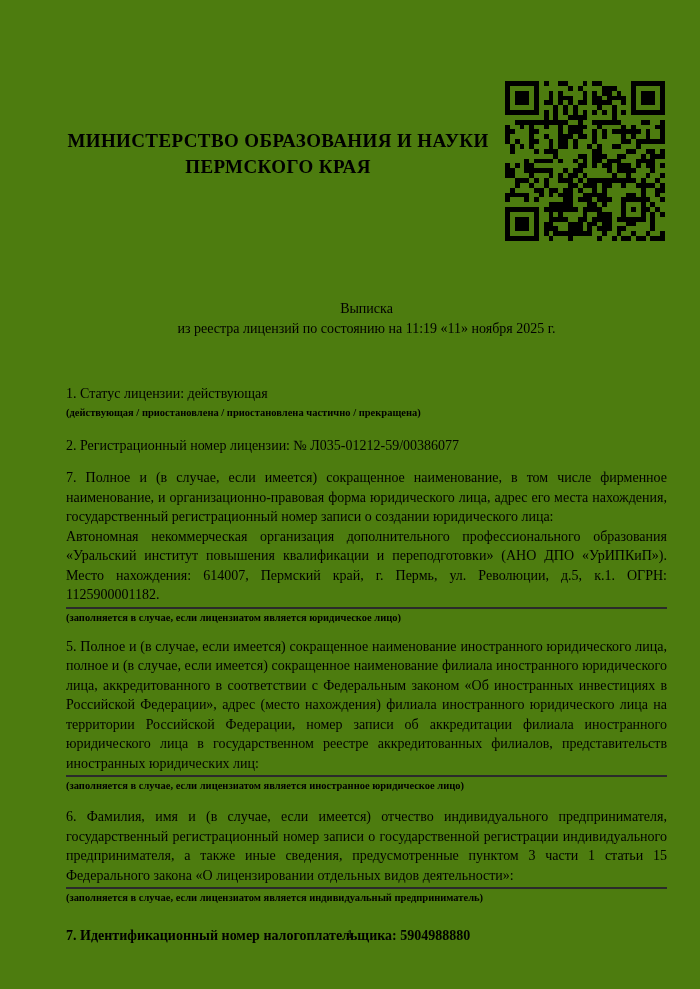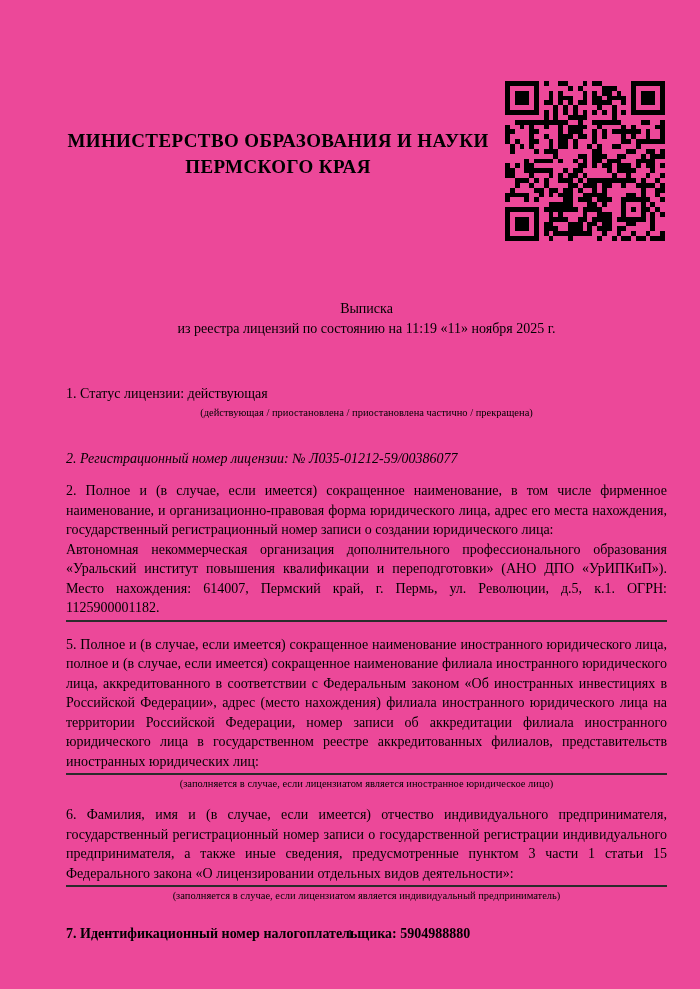--- a/index.html
+++ b/index.html
@@ -1,19 +1,19 @@
 <!DOCTYPE html>
 <html lang="ru"><head>
 <meta charset="utf-8">
 <style>
   html,body{margin:0;padding:0;background:#ffffff;}
   .page{
     position:relative;
     width:700px;height:989px;
-    background:#ec4899;
+    background:#4d7c0f;
     color:#000000;
     font-family:"Liberation Serif", "DejaVu Serif", serif;
     overflow:hidden;
   }
   
   .ministry-block{
     position:absolute;left:66px;top:128px;width:424px;
     text-align:center;
   }
   .ministry-line{
@@ -32,26 +32,26 @@
     position:absolute;left:66px;top:299px;width:601px;
     text-align:center;font-size:14px;line-height:19.5px;
   }
   
   .body{
     position:absolute;left:66px;top:384px;width:601px;
     font-size:14px;line-height:19.5px;
   }
   .item{margin-top:15px;}
   .item.first{margin-top:0;}
-  .item.mt-lg{margin-top:30px;font-style:italic;}
+  .item.mt-lg{margin-top:17px;}
   .item.mt-xl{margin-top:22px;font-weight:bold;}
   .item.mt-md{margin-top:13px;}
   .just{text-align:justify;text-justify:inter-word;}
   .caption{
-    font-size:10.5px;line-height:13px;text-align:center;margin-top:2px;
+    font-size:10.5px;line-height:13px;text-align:left;margin-top:2px;font-weight:bold;
   }
   .rule{
     border:none;border-top:2px solid #2b2b2b;margin:2px 0 0 0;height:0;
   }
   .page-number{
     position:absolute;left:0;top:926px;width:700px;
     text-align:center;font-size:13px;
   }
 </style>
 </head>
@@ -79,23 +79,24 @@
       <div>1. Статус лицензии: действующая</div>
       <div class="caption">(действующая / приостановлена / приостановлена частично / прекращена)</div>
     </div>
 
     <div class="item mt-lg">
       <div>2. Регистрационный номер лицензии: № Л035-01212-59/00386077</div>
     </div>
 
 
     <div class="item mt-md">
-      <div class="just">2. Полное и (в случае, если имеется) сокращенное наименование, в том числе фирменное наименование, и организационно-правовая форма юридического лица, адрес его места нахождения, государственный регистрационный номер записи о создании юридического лица:</div>
+      <div class="just">7. Полное и (в случае, если имеется) сокращенное наименование, в том числе фирменное наименование, и организационно-правовая форма юридического лица, адрес его места нахождения, государственный регистрационный номер записи о создании юридического лица:</div>
       <div class="just">Автономная некоммерческая организация дополнительного профессионального образования «Уральский институт повышения квалификации и переподготовки» (АНО ДПО «УрИПКиП»). Место нахождения: 614007, Пермский край, г. Пермь, ул. Революции, д.5, к.1. ОГРН: 1125900001182.</div>
       <hr class="rule">
+      <div class="caption">(заполняется в случае, если лицензиатом является юридическое лицо)</div>
     </div>
 
     <div class="item mt-md">
       <div class="just">5. Полное и (в случае, если имеется) сокращенное наименование иностранного юридического лица, полное и (в случае, если имеется) сокращенное наименование филиала иностранного юридического лица, аккредитованного в соответствии с Федеральным законом «Об иностранных инвестициях в Российской Федерации», адрес (место нахождения) филиала иностранного юридического лица на территории Российской Федерации, номер записи об аккредитации филиала иностранного юридического лица в государственном реестре аккредитованных филиалов, представительств иностранных юридических лиц:</div>
       <div class="just"></div>
       <hr class="rule">
       <div class="caption">(заполняется в случае, если лицензиатом является иностранное юридическое лицо)</div>
     </div>
 
     <div class="item">

